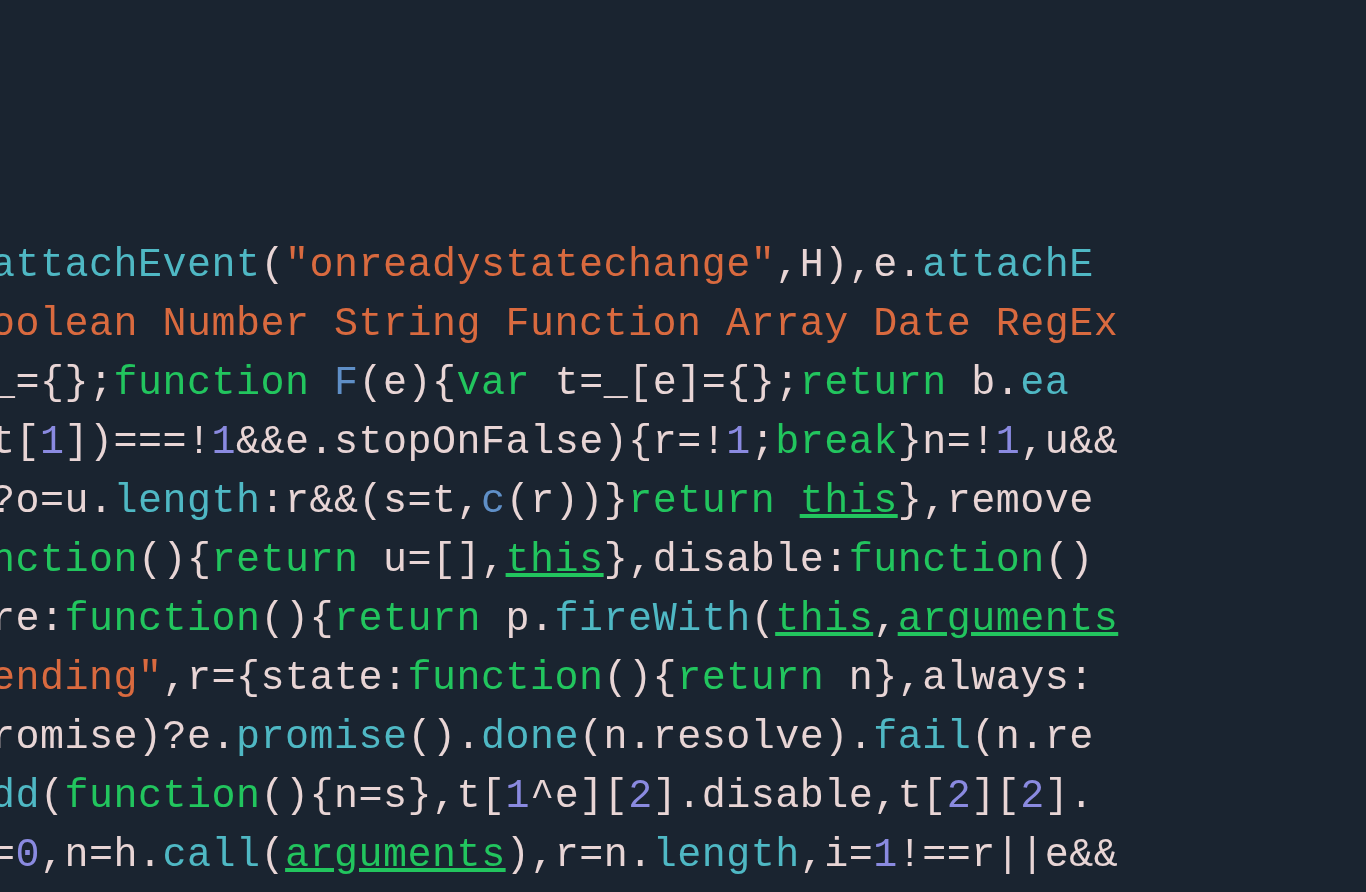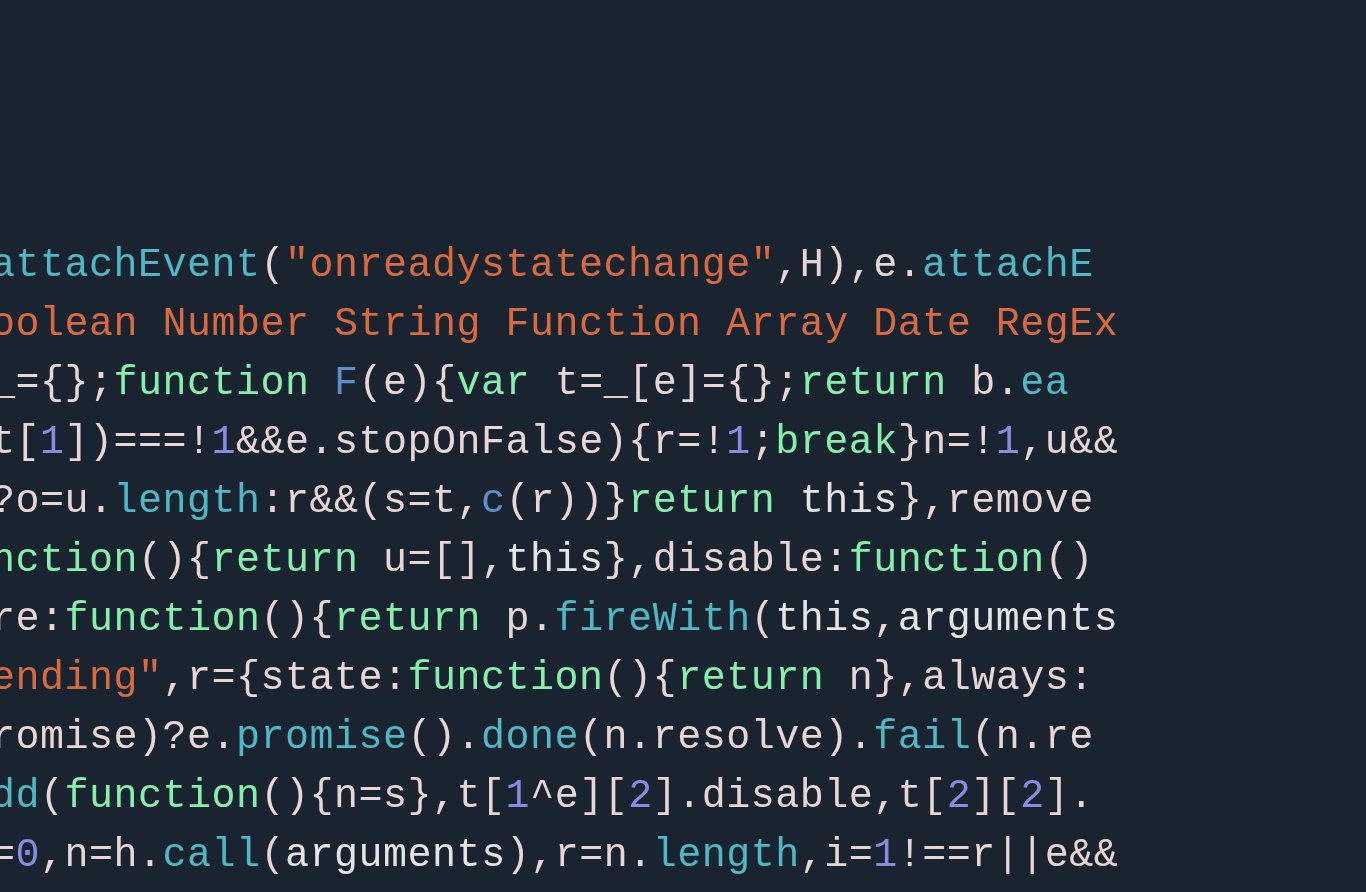--- a/index.html
+++ b/index.html
@@ -1,20 +1,20 @@
 <!DOCTYPE html>
 <html><head>
 <meta charset="utf-8">
 <style>
 html,body{margin:0;padding:0;width:1366px;height:892px;overflow:hidden;background:#1a2430;font-family:'Menlo','Consolas','Courier New',monospace;font-size:40px;line-height:59px;white-space:pre;color:#e8d5d5;}
 .code-viewport{padding-top:0;margin-left:-9px;letter-spacing:0.5px;}
 .c-teal{color:#4fb8c4;}
 .c-orange{color:#d96a3f;}
-.c-purple{color:#86efac;}
-.c-pink{color:#e5e5e5;}
+.c-purple{color:#22c55e;}
+.c-pink{color:#22c55e;text-decoration:underline;}
 .c-blue{color:#5f8fc7;}
 .c-periwinkle{color:#8a8ae0;}
 .c-default{color:#e8d5d5;}
 </style>
 </head>
 <body>
 
 
 <div class="code-viewport"><div><span class="c-teal">attachEvent</span><span class="c-default">(</span><span class="c-orange">"onreadystatechange"</span><span class="c-default">,H),e.</span><span class="c-teal">attachE</span></div><div><span class="c-orange">oolean Number String Function Array Date RegEx</span></div><div><span class="c-default">_={};</span><span class="c-purple">function</span><span class="c-default"> </span><span class="c-blue">F</span><span class="c-default">(e){</span><span class="c-purple">var</span><span class="c-default"> t=_[e]={};</span><span class="c-purple">return</span><span class="c-default"> b.</span><span class="c-teal">ea</span></div><div><span class="c-default">t[</span><span class="c-periwinkle">1</span><span class="c-default">])===!</span><span class="c-periwinkle">1</span><span class="c-default">&amp;&amp;e.stopOnFalse){r=!</span><span class="c-periwinkle">1</span><span class="c-default">;</span><span class="c-purple">break</span><span class="c-default">}n=!</span><span class="c-periwinkle">1</span><span class="c-default">,u&amp;&amp;</span></div><div><span class="c-default">?o=u.</span><span class="c-teal">length</span><span class="c-default">:r&amp;&amp;(s=t,</span><span class="c-blue">c</span><span class="c-default">(r))}</span><span class="c-purple">return</span><span class="c-default"> </span><span class="c-pink">this</span><span class="c-default">},remove</span></div><div><span class="c-purple">nction</span><span class="c-default">(){</span><span class="c-purple">return</span><span class="c-default"> u=[],</span><span class="c-pink">this</span><span class="c-default">},disable:</span><span class="c-purple">function</span><span class="c-default">()</span></div><div><span class="c-default">re:</span><span class="c-purple">function</span><span class="c-default">(){</span><span class="c-purple">return</span><span class="c-default"> p.</span><span class="c-teal">fireWith</span><span class="c-default">(</span><span class="c-pink">this</span><span class="c-default">,</span><span class="c-pink">arguments</span></div><div><span class="c-orange">ending"</span><span class="c-default">,r={state:</span><span class="c-purple">function</span><span class="c-default">(){</span><span class="c-purple">return</span><span class="c-default"> n},always:</span></div><div><span class="c-default">romise)?e.</span><span class="c-teal">promise</span><span class="c-default">().</span><span class="c-teal">done</span><span class="c-default">(n.resolve).</span><span class="c-teal">fail</span><span class="c-default">(n.re</span></div><div><span class="c-teal">dd</span><span class="c-default">(</span><span class="c-purple">function</span><span class="c-default">(){n=s},t[</span><span class="c-periwinkle">1</span><span class="c-default">^e][</span><span class="c-periwinkle">2</span><span class="c-default">].disable,t[</span><span class="c-periwinkle">2</span><span class="c-default">][</span><span class="c-periwinkle">2</span><span class="c-default">].</span></div><div><span class="c-default">=</span><span class="c-periwinkle">0</span><span class="c-default">,n=h.</span><span class="c-teal">call</span><span class="c-default">(</span><span class="c-pink">arguments</span><span class="c-default">),r=n.</span><span class="c-teal">length</span><span class="c-default">,i=</span><span class="c-periwinkle">1</span><span class="c-default">!==r||e&amp;&amp;</span></div><div></div></div>
 

